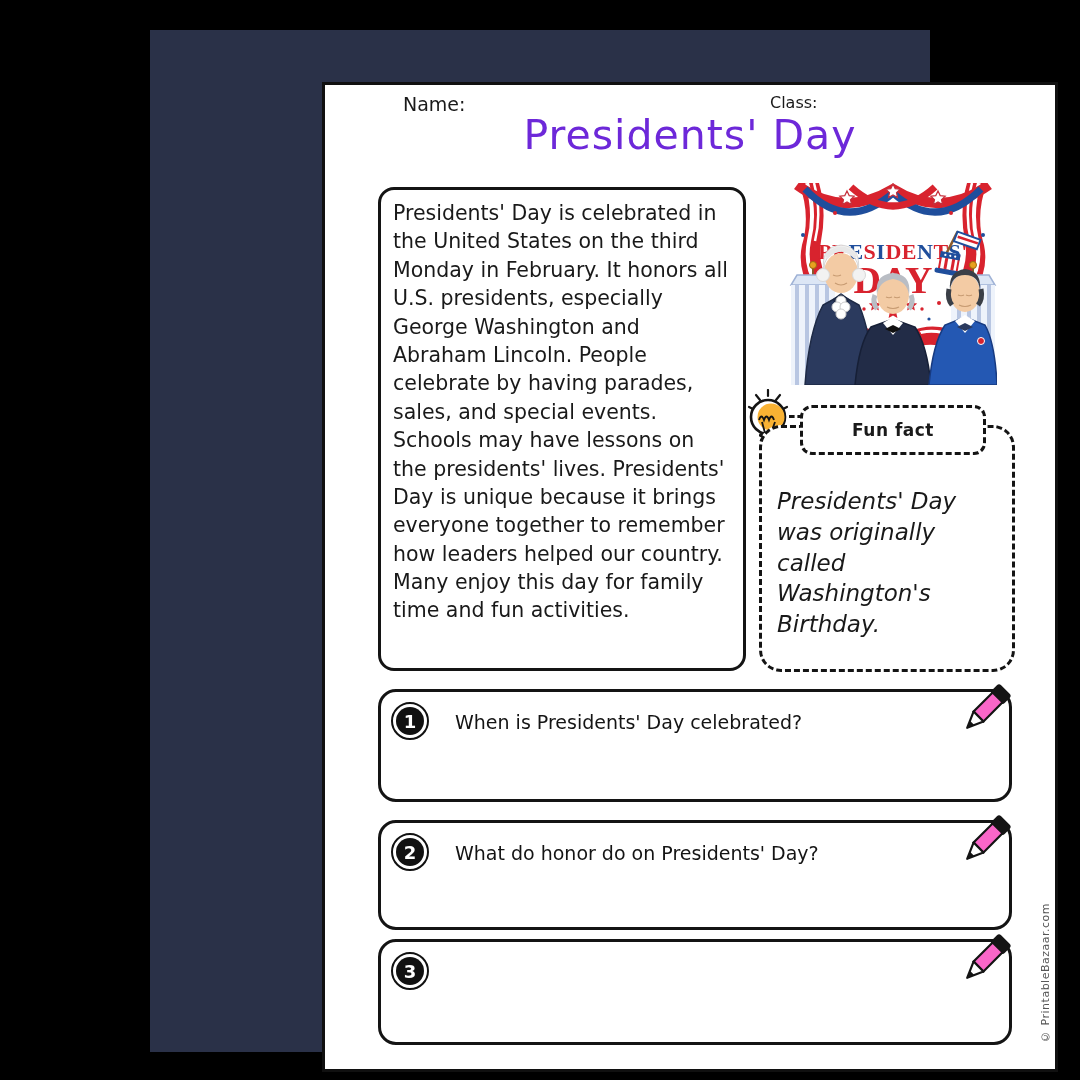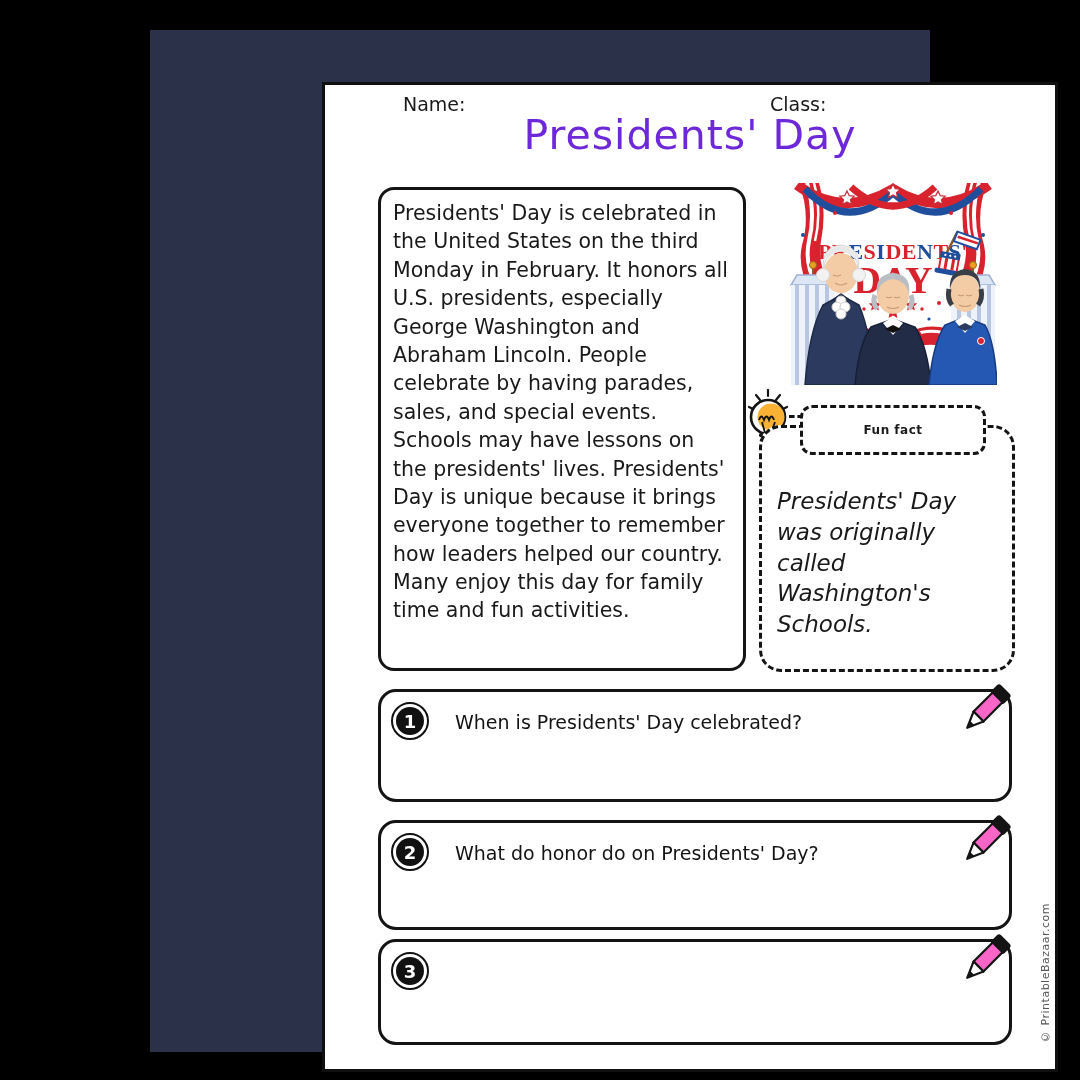--- a/index.html
+++ b/index.html
@@ -10,42 +10,42 @@
   }
   .frame{
     position:absolute;left:150px;top:30px;width:780px;height:1022px;
     background:#2a3148;
   }
   .page{
     position:absolute;left:172px;top:52px;width:736px;height:990px;
     background:#fff;border:3px solid #101010;box-sizing:border-box;
   }
   .name-label{position:absolute;left:78px;top:8px;font-size:19px;}
-  .class-label{position:absolute;left:445px;top:8px;font-size:19px;}
+  .class-label{position:absolute;left:445px;top:8px;font-size:16px;}
   .title{
     position:absolute;left:0;top:26px;width:100%;text-align:center;
     font-size:41px;font-weight:400;letter-spacing:1px;color:#6d28d9;
   }
   .passage-box{
     position:absolute;left:53px;top:102px;width:368px;height:484px;
     border:3px solid #141414;border-radius:16px;box-sizing:border-box;
     padding:9px 12px;
   }
   .passage-text{font-size:20.5px;line-height:1.385;color:#191919;}
   .illustration{position:absolute;left:464px;top:98px;width:208px;height:202px;}
   .bulb{position:absolute;left:420px;top:304px;width:46px;height:70px;}
   .bulb-connector{
     position:absolute;left:464px;top:330px;width:14px;height:0;
     border-top:3px dashed #141414;
   }
   .funfact-label-box{
     position:absolute;left:475px;top:320px;width:186px;height:50px;
     border:3px dashed #141414;border-radius:12px;box-sizing:border-box;
     background:#fff;z-index:3;display:flex;align-items:center;justify-content:center;
-    font-weight:bold;font-size:12px;letter-spacing:.5px;
+    font-weight:bold;font-size:17px;letter-spacing:.5px;
   }
   .funfact-box{
     position:absolute;left:434px;top:340px;width:256px;height:247px;
     border:3px dashed #141414;border-radius:22px;box-sizing:border-box;
     z-index:2;background:#fff;padding:58px 13px 0 15px;
   }
   .funfact-text{font-style:italic;font-size:23px;line-height:1.34;color:#191919;}
   .qbox{
     position:absolute;left:53px;width:634px;
     border:3px solid #141414;border-radius:18px;box-sizing:border-box;background:#fff;
@@ -240,21 +240,21 @@
       <line x1="17" y1="33" x2="20" y2="44" stroke="#141414" stroke-width="1.8"></line>
       <line x1="30" y1="33" x2="26" y2="44" stroke="#141414" stroke-width="1.8"></line>
       <rect x="14" y="44" width="18" height="4.2" rx="2" fill="#141414"></rect>
       <rect x="14.8" y="49.4" width="16.4" height="4.2" rx="2" fill="#141414"></rect>
       <rect x="16" y="54.8" width="14" height="4.2" rx="2" fill="#141414"></rect>
       <path d="M19,60 h8 l-2,5 h-4 Z" fill="#141414"></path>
     </svg>
     <div class="bulb-connector"></div>
 
     <div class="funfact-box">
-      <div class="funfact-text">Presidents' Day was originally called Washington's Schools.</div>
+      <div class="funfact-text">Presidents' Day was originally called Washington's Birthday.</div>
     </div>
     <div class="funfact-label-box">Fun fact</div>
 
     <div class="qbox qbox1">
       <div class="badge">
         <div class="badge-inner">1</div>
       </div>
       <div class="qtext">When is Presidents' Day celebrated?</div>
       <svg class="pencil" viewBox="0 0 64 64">
         <g transform="rotate(-45 32 32)">

